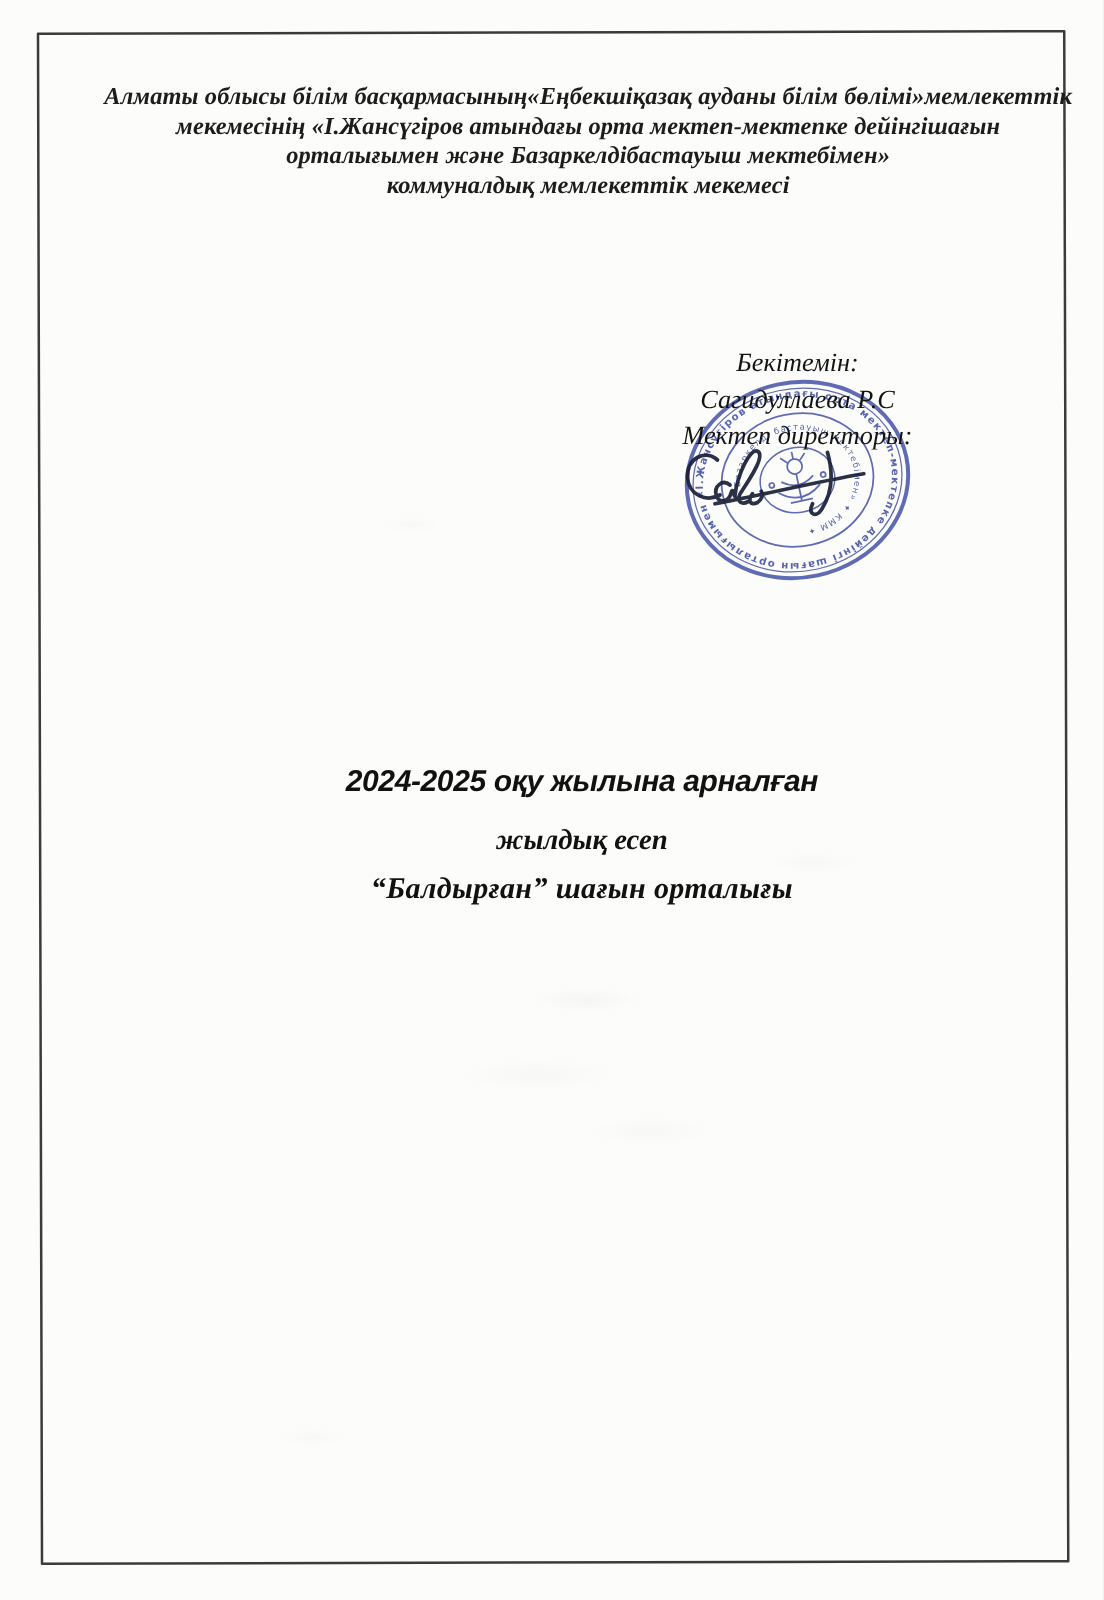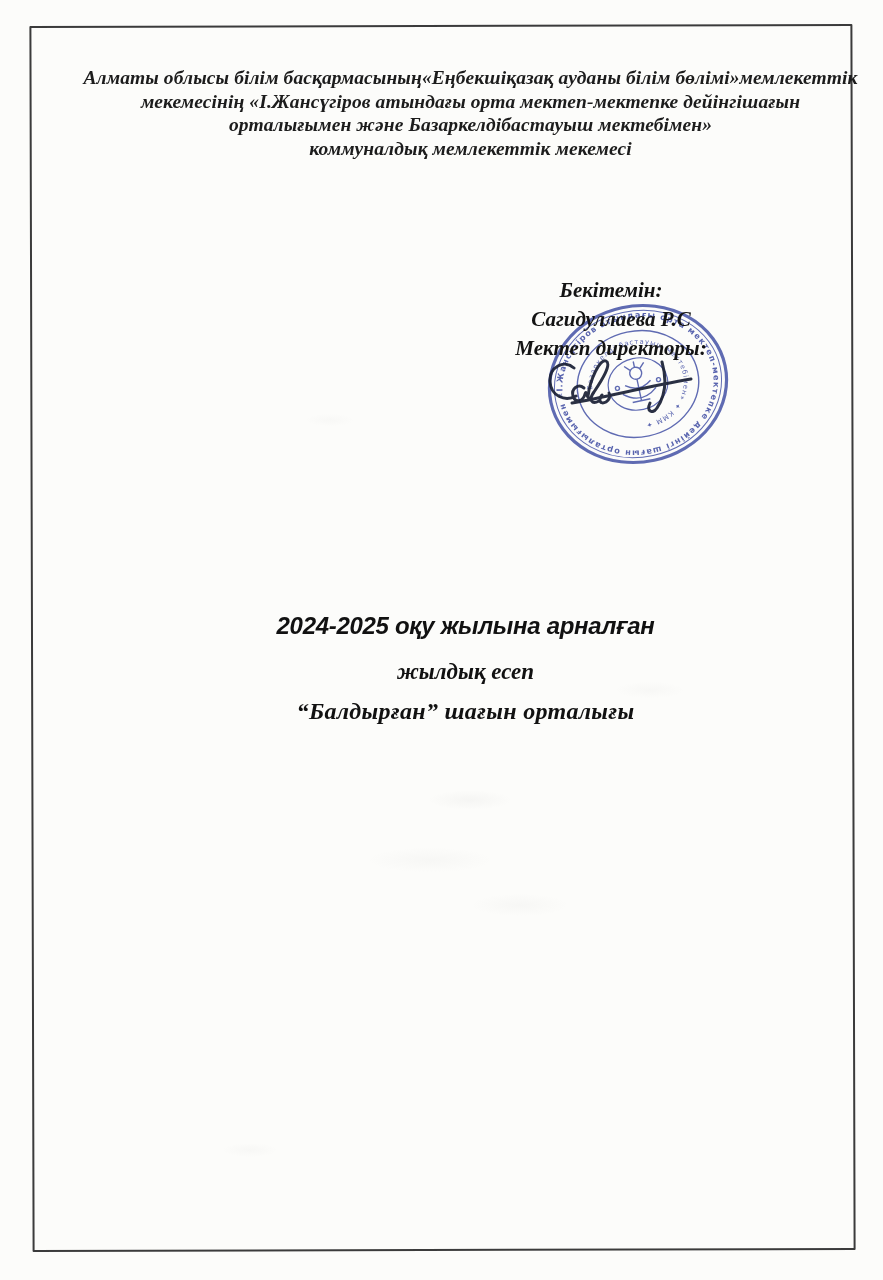--- a/index.html
+++ b/index.html
@@ -40,24 +40,24 @@
     font-style:italic;
     font-weight:600;
     font-size:19.5px;
     line-height:23.5px;
     letter-spacing:.1px;
     color:#1c1c1c;
   }
   .header-block p{margin:0;}
   .approval-block{
     position:absolute;
-    top:276px;left:478px;width:266px;
+    top:276px;left:505px;width:266px;
     text-align:center;
     font-style:italic;
-    font-weight:700;
+    font-weight:400;
     font-size:21px;
     line-height:29px;
     color:#131313;
     z-index:3;
   }
   .approval-block p{margin:0;}
   .stamp-wrap{
     position:absolute;
     left:545px;top:303px;
     width:186px;height:162px;

